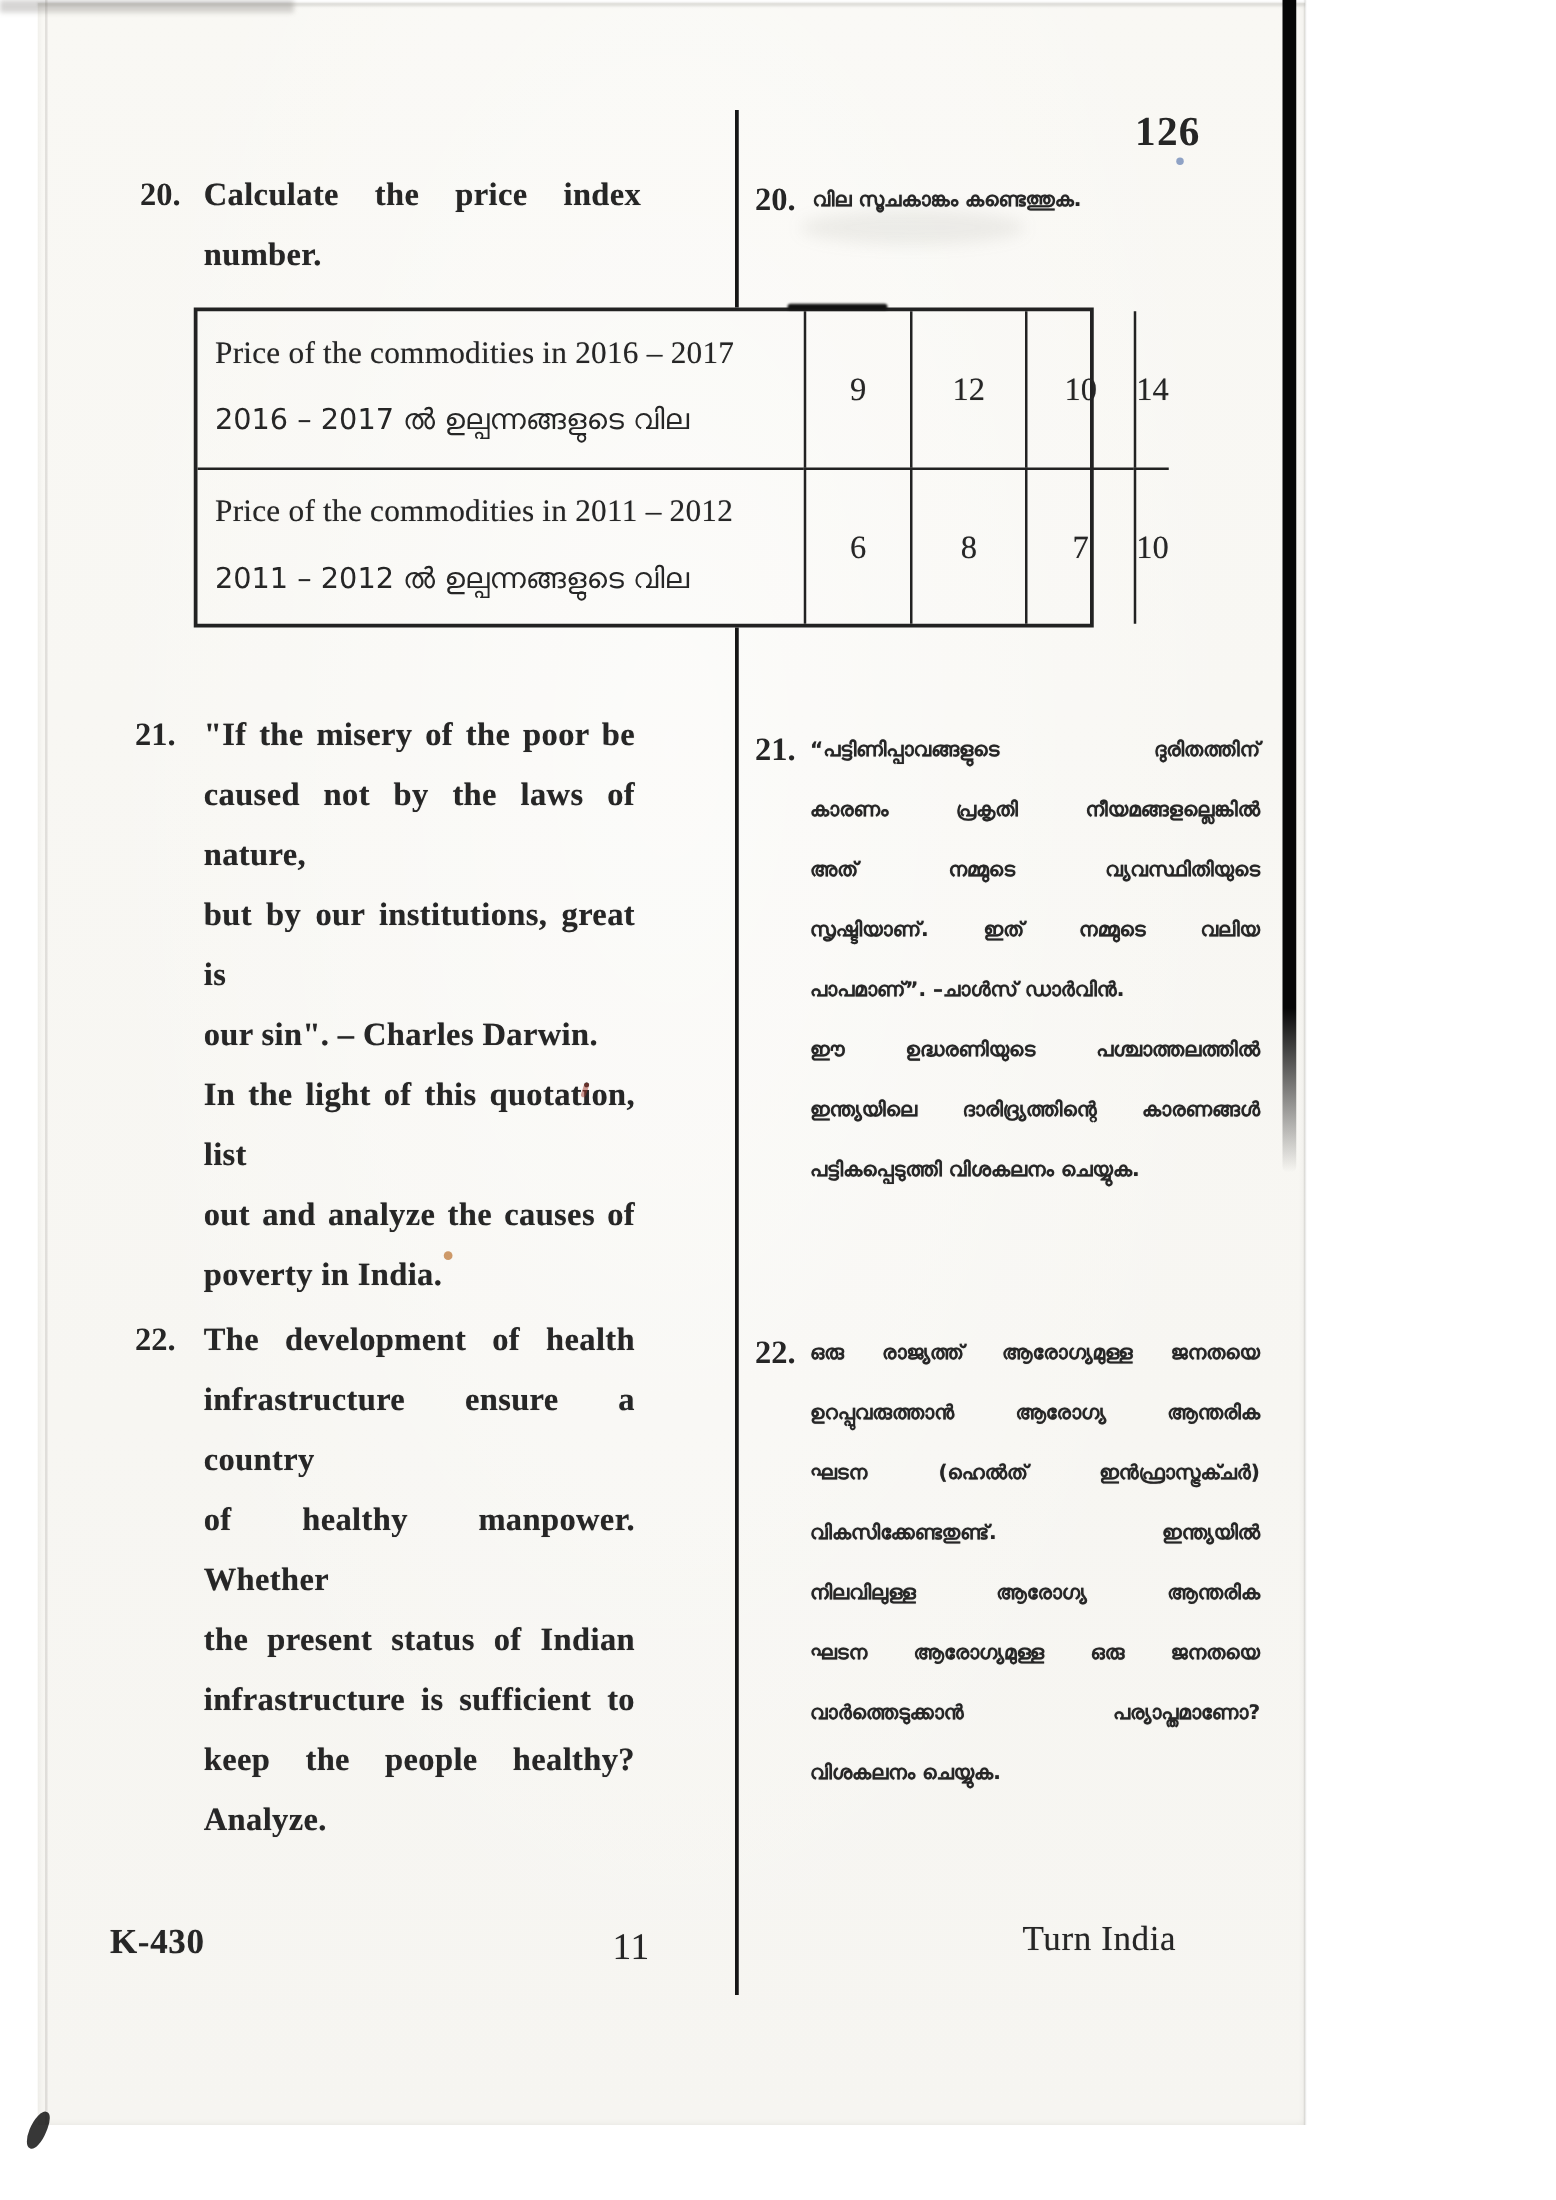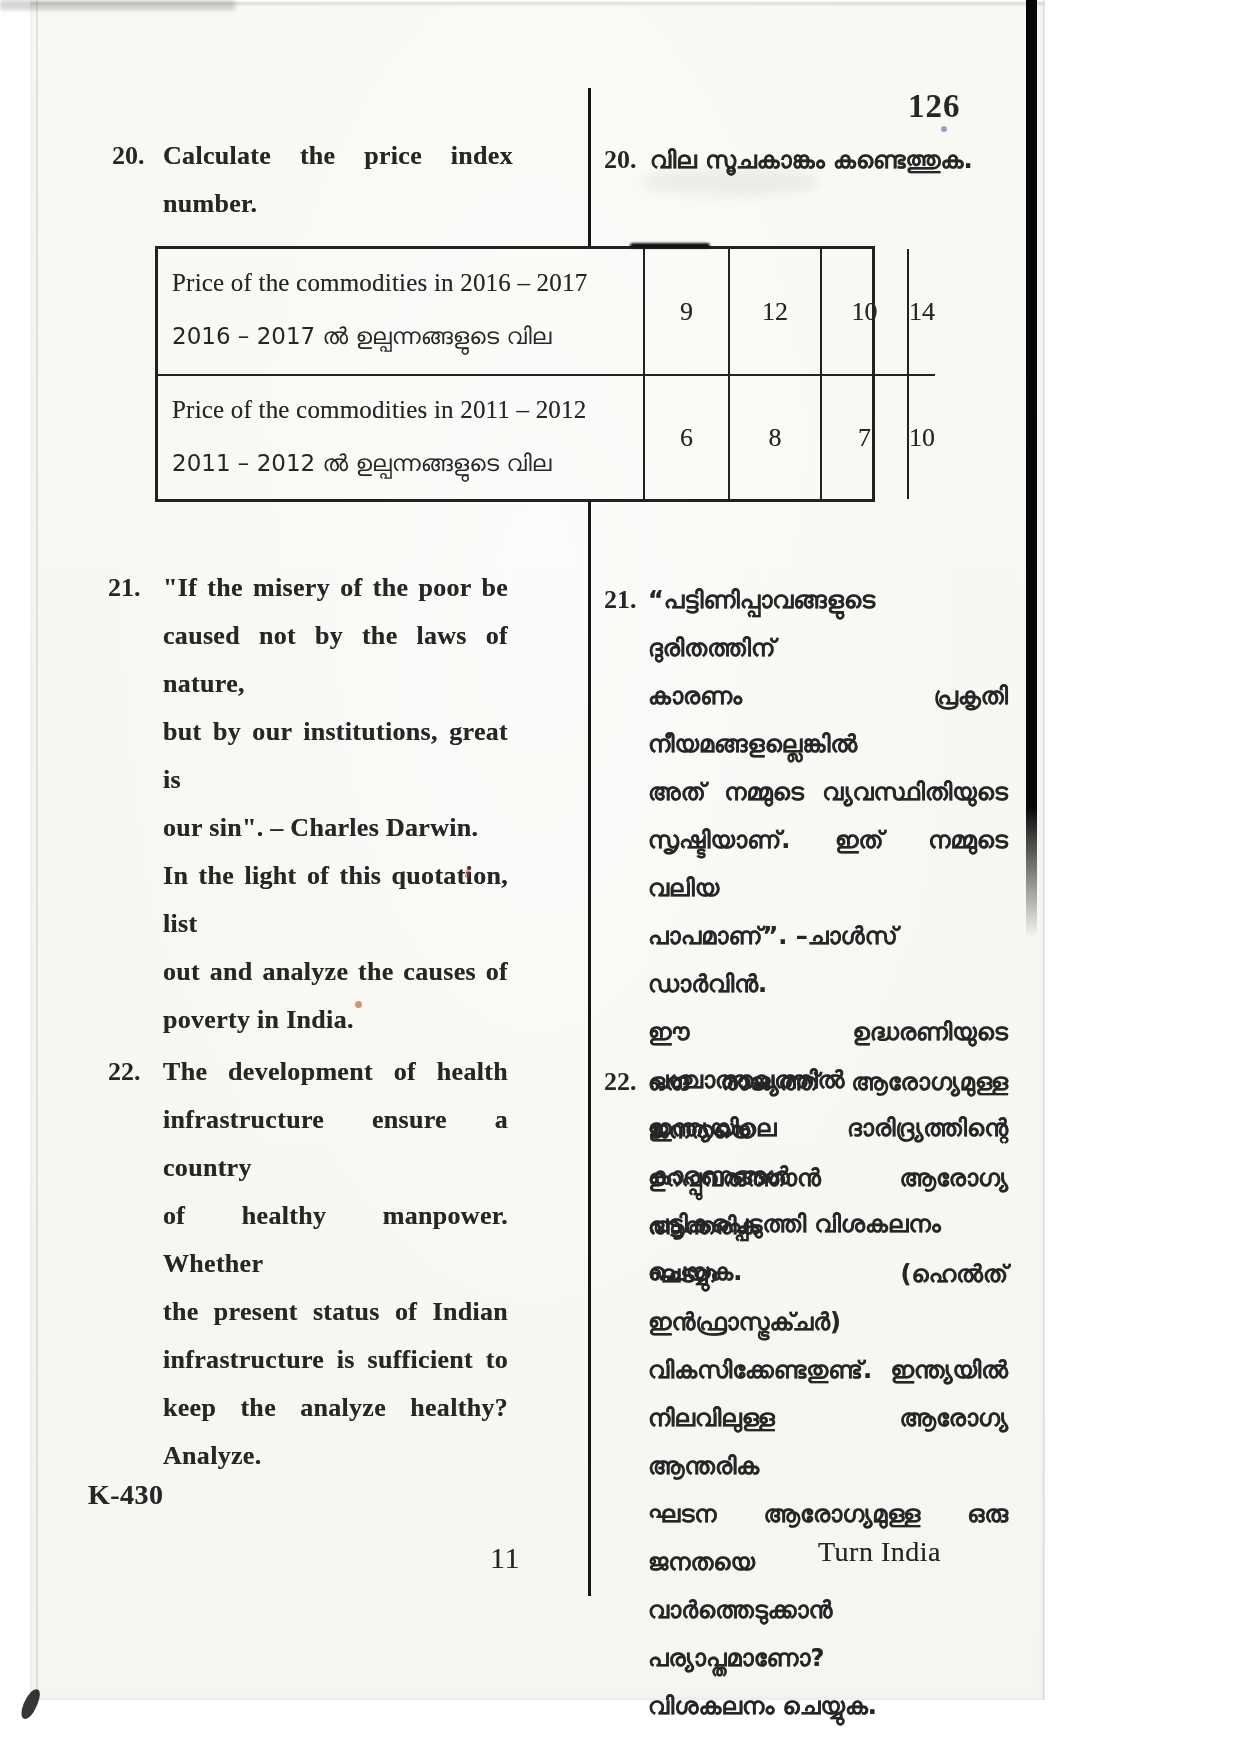--- a/index.html
+++ b/index.html
@@ -34,21 +34,21 @@
   }
 
   .qblock{position:absolute;}
   .qnum{position:absolute;font-size:26px;font-weight:700;line-height:48px;}
   .qnum.en{font-family:"Liberation Serif","DejaVu Serif",serif;}
   .lines{position:absolute;}
   .line{line-height:48px;min-height:48px;font-size:26px;letter-spacing:.3px;
         text-shadow:0 0 .6px rgba(45,45,45,.55);font-weight:bold;}
   .line.j{text-align:justify;text-align-last:justify;}
   .line.l{text-align:left;}
-  .ml .line{font-size:24px;letter-spacing:0;
+  .ml .line{font-size:16px;letter-spacing:0;
         font-family:"DejaVu Sans","Liberation Sans",sans-serif;}
 
   
   .ptable{
     position:absolute;left:155px;top:246px;width:720px;height:256px;
     border:3px solid #222;box-sizing:border-box;
     display:grid;
     grid-template-columns:485px 85px 92px 87px 1fr;
     grid-template-rows:1fr 1fr;
   }
@@ -58,21 +58,21 @@
   .tcell.label{padding:16px 10px 0 14px;}
   .tlabel-en{font-size:25px;line-height:36px;letter-spacing:.2px;text-shadow:0 0 .6px rgba(45,45,45,.5);}
   .tlabel-ml{font-size:23px;line-height:30px;margin-top:20px;
              font-family:"DejaVu Sans","Liberation Sans",sans-serif;}
   .tcell.val{display:flex;align-items:center;justify-content:center;font-size:26px;
              text-shadow:0 0 .6px rgba(45,45,45,.5);}
   .tsmudge{position:absolute;left:630px;top:243px;width:80px;height:5px;background:#111;filter:blur(1px);border-radius:3px;}
 
   
   .footer-item{position:absolute;font-size:28px;letter-spacing:.5px;text-shadow:0 0 .6px rgba(45,45,45,.5);}
-  .f-code{left:88px;top:1479px;font-weight:600;}
+  .f-code{left:88px;top:1538px;font-weight:600;}
   .f-page{left:490px;top:1541px;font-size:30px;}
   .f-turn{left:818px;top:1536px;}
 
   
   .speck{position:absolute;border-radius:50%;}
   .speck.blue{left:941px;top:126px;width:6px;height:6px;background:#6b86b5;opacity:.75;}
   .speck.orange{left:355px;top:1001px;width:7px;height:7px;background:#b5651d;opacity:.65;}
   .speck.red{left:466px;top:866px;width:4px;height:12px;background:#a23a2e;opacity:.5;transform:rotate(18deg);border-radius:2px;}
   .ink-mark{position:absolute;left:24px;top:1688px;width:13px;height:32px;background:#141414;
             border-radius:60% 40% 55% 45%;transform:rotate(22deg);opacity:.85;}
@@ -158,21 +158,21 @@
 </div>
 
 <div class="qblock">
   <div class="qnum en" style="left:108px;top:1048px;position:absolute;">22.</div>
   <div class="lines" style="left:163px;top:1048px;width:345px;">
     <div class="line j">The development of health</div>
     <div class="line j">infrastructure ensure a country</div>
     <div class="line j">of healthy manpower. Whether</div>
     <div class="line j">the present status of Indian</div>
     <div class="line j">infrastructure is sufficient to</div>
-    <div class="line j">keep the analyze healthy?</div>
+    <div class="line j">keep the people healthy?</div>
     <div class="line l">Analyze.</div>
   </div>
 </div>
 
 <div class="qblock ml">
   <div class="qnum" style="left:604px;top:1058px;position:absolute;">22.</div>
   <div class="lines" style="left:648px;top:1058px;width:360px;">
     <div class="line j">ഒരു രാജ്യത്ത് ആരോഗ്യമുള്ള ജനതയെ</div>
     <div class="line j">ഉറപ്പുവരുത്താൻ ആരോഗ്യ ആന്തരിക</div>
     <div class="line j">ഘടന (ഹെൽത് ഇൻഫ്രാസ്ട്രക്ചർ)</div>

